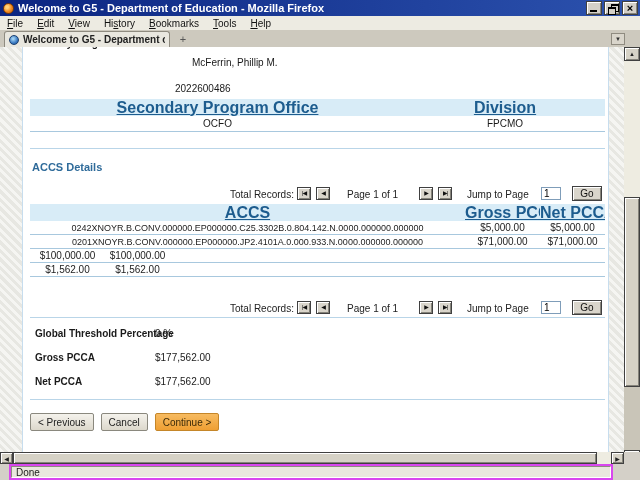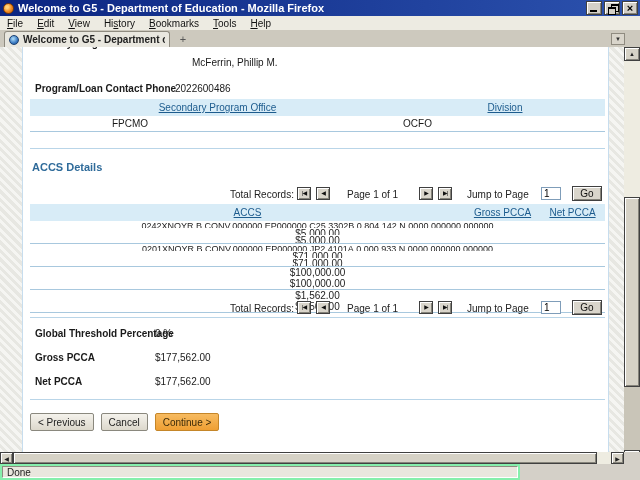--- a/index.html
+++ b/index.html
@@ -54,23 +54,23 @@
   .lbl { font-weight:bold; color:#1a1a1a; }
   .abs { position:absolute; white-space:nowrap; }
   .clip-row { position:absolute; left:35px; top:47px; width:560px; height:4px; overflow:hidden; }
   .clip-row .inner { position:relative; top:-9px; font-weight:bold; }
   .clip-row .inner .val { font-weight:normal; margin-left:20px; }
   
   .tbl { position:absolute; left:30px; width:575px; }
   .trow { display:flex; align-items:center; }
   .thead { background:#d8ecf7; height:17px; }
   .tbody-row { height:16px; border-bottom:1px solid #a8c8de; }
-  .tbody-row2 { height:23px; border-bottom:1px solid #a8c8de;flex-direction:column; }
+  .tbody-row2 { height:14px; border-bottom:1px solid #a8c8de; }
   .tc { text-align:center; overflow:hidden; white-space:nowrap; }
-  .hlink { color:#1d5c8e; font-weight:normal; text-decoration:underline; font-size:10px; }
+  .hlink { color:#1d5c8e; font-weight:bold; text-decoration:underline; font-size:16px; }
   .t1c1 { width:375px; } .t1c2 { width:200px; }
   .t2c1 { width:435px; } .t2c2 { width:75px; } .t2c3 { width:65px; }
   .accs-code { font-size:9px; color:#222; }
   .amt { font-size:10px; color:#222; }
   .hr { position:absolute; left:30px; width:575px; height:1px; background:#b9d5e8; }
   .section-heading { position:absolute; left:32px; font-weight:bold; font-size:11px; color:#2f6b9a; }
   
   .pag { position:absolute; left:0; width:640px; height:18px; }
   .pag .ptext { position:absolute; font-size:10px; color:#222; white-space:nowrap; }
   .pag-btn { position:absolute; width:14px; height:13px; background:#d9d5cb;
@@ -97,21 +97,21 @@
   .v-thumb { position:absolute; left:0; top:150px; width:16px; height:190px; background:#d6d2c6;
     border:1px solid #404040; box-shadow:inset 1px 1px 0 #fff, inset -1px -1px 0 #85837a; }
   .v-darktrack { position:absolute; left:0; top:340px; width:16px; height:63px; background:#c9c5b8; }
   .hscroll { position:absolute; left:0; top:452px; width:624px; height:12px; background:#eeece1; }
   .h-left { left:0; top:0; width:13px; height:12px; }
   .h-right { left:611px; top:0; width:13px; height:12px; }
   .h-thumb { position:absolute; left:13px; top:0; width:584px; height:12px; background:#d6d2c6;
     border:1px solid #404040; box-shadow:inset 1px 1px 0 #fff, inset -1px -1px 0 #85837a; }
   .corner { position:absolute; left:624px; top:452px; width:16px; height:12px; background:#d4d0c8; }
   
-  .statusbar { position:absolute; left:0; top:464px; width:520px; height:16px; background:#86efac; }
+  .statusbar { position:absolute; left:9px; top:464px; width:604px; height:16px; background:#d946ef; }
   .status-field { position:absolute; left:2px; top:2px; right:2px; bottom:2px; background:#e9e7de;
     border:1px solid; border-color:#8e8b80 #fff #fff #8e8b80; font-size:10px; color:#222;
     padding:0 4px; line-height:11px; }
 </style>
 </head>
 <body>
 
 <div class="screen">
 
   <div class="titlebar">
@@ -150,31 +150,30 @@
   </div>
 
   <div class="viewport"></div>
   <div class="content"></div>
 
   <div class="clip-row">
     <div class="inner"><span>Primary Program Office Division</span><span class="val">OPE</span></div>
   </div>
 
   <div class="abs" style="left:192px; top:57px;">McFerrin, Phillip M.</div>
-  <div class="abs lbl" style="left:35px; top:83px;">Program/Loan Contact Phone</div>
   <div class="abs" style="left:175px; top:83px;">2022600486</div>
 
   <div class="tbl" style="top:99px;">
     <div class="trow thead">
       <div class="tc t1c1"><a class="hlink">Secondary Program Office</a></div>
       <div class="tc t1c2"><a class="hlink">Division</a></div>
     </div>
     <div class="trow tbody-row">
+      <div class="tc t1c1">OCFO</div>
       <div class="tc t1c2">FPCMO</div>
-      <div class="tc t1c1">OCFO</div>
     </div>
   </div>
   <div class="hr" style="top:148px;"></div>
 
   <div class="section-heading" style="top:161px;">ACCS Details</div>
 
   <div class="pag" style="top:185px;">
     <div class="ptext" style="left:230px; top:4px;">Total Records: 4</div>
     <div class="pag-btn" style="left:297px; top:2px;">|◀</div>
     <div class="pag-btn" style="left:316px; top:2px;">◀</div>

